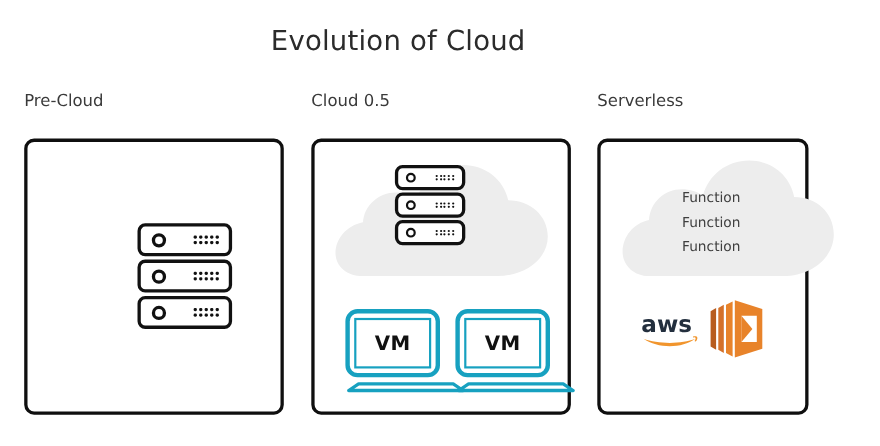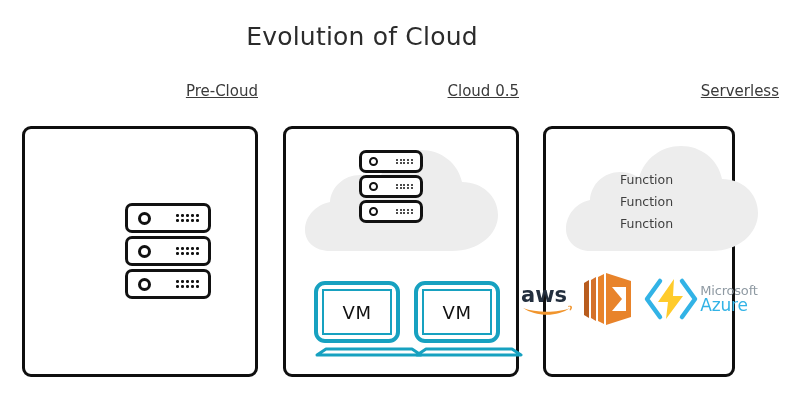--- a/index.html
+++ b/index.html
@@ -27,23 +27,22 @@
     font-weight: 400;
     letter-spacing: 0.2px;
   }
 
   
   .col-header {
     position: absolute;
     top: 82px;
     font-size: 15px;
     color: #3a3a3a;
-    text-align: right;
+    text-align: left;
     font-weight: 400;
-    text-decoration: underline;
   }
   .col-header.c0 { left: 22px;  width: 236px; }
   .col-header.c1 { left: 283px; width: 236px; }
   .col-header.c2 { left: 543px; width: 236px; }
 
   
   .panel {
     position: absolute;
     top: 126px;
     height: 251px;
@@ -118,21 +117,21 @@
     position: absolute;
     left: 74px;
     top: 40px;
     font-size: 12.5px;
     color: #3f3f3f;
     line-height: 22px;
   }
   .fn-labels div { white-space: nowrap; }
 
   
-  .laptop { position: absolute; }
+  .laptop { position: absolute; font-weight: bold; }
   .laptop-screen {
     box-sizing: border-box;
     width: 86px;
     height: 62px;
     border: 4px solid #17A1C0;
     border-radius: 11px;
     padding: 4px;
     background: #ffffff;
   }
   .laptop-screen-inner {
@@ -361,27 +360,16 @@
         <svg class="lambda-mark" width="56" height="60" viewBox="0 0 56 60">
           <path d="M6 14 L11 11 V49 L6 46 Z" fill="#B85C1E"></path>
           <path d="M13 11 L18 8 V52 L13 49 Z" fill="#D4712A"></path>
           <path d="M20 8 L26 5 V55 L20 52 Z" fill="#E8832A"></path>
           <path d="M28 4 L53 12 V48 L28 56 Z" fill="#E8832A"></path>
           <path d="M34 18 H48 V42 H34 Z" fill="#ffffff"></path>
           <path d="M34 18 L44 30 L34 42 Z" fill="#E8832A"></path>
         </svg>
       </div>
 
-      <div class="azure-logo">
-        <svg width="54" height="48" viewBox="0 0 54 48">
-          <path d="M16 6 L3 24 L16 42" fill="none" stroke="#32B3E6" stroke-width="4.5" stroke-linecap="round" stroke-linejoin="round"></path>
-          <path d="M38 6 L51 24 L38 42" fill="none" stroke="#32B3E6" stroke-width="4.5" stroke-linecap="round" stroke-linejoin="round"></path>
-          <path d="M30 4 L14 27 H24 L22 44 L39 21 H29 Z" fill="#FFCB2B"></path>
-        </svg>
-        <div class="azure-text">
-          <span class="azure-ms">Microsoft</span>
-          <span class="azure-name">Azure</span>
-        </div>
-      </div>
 
     </div>
   </div>
 </div>
 
 </body></html>

